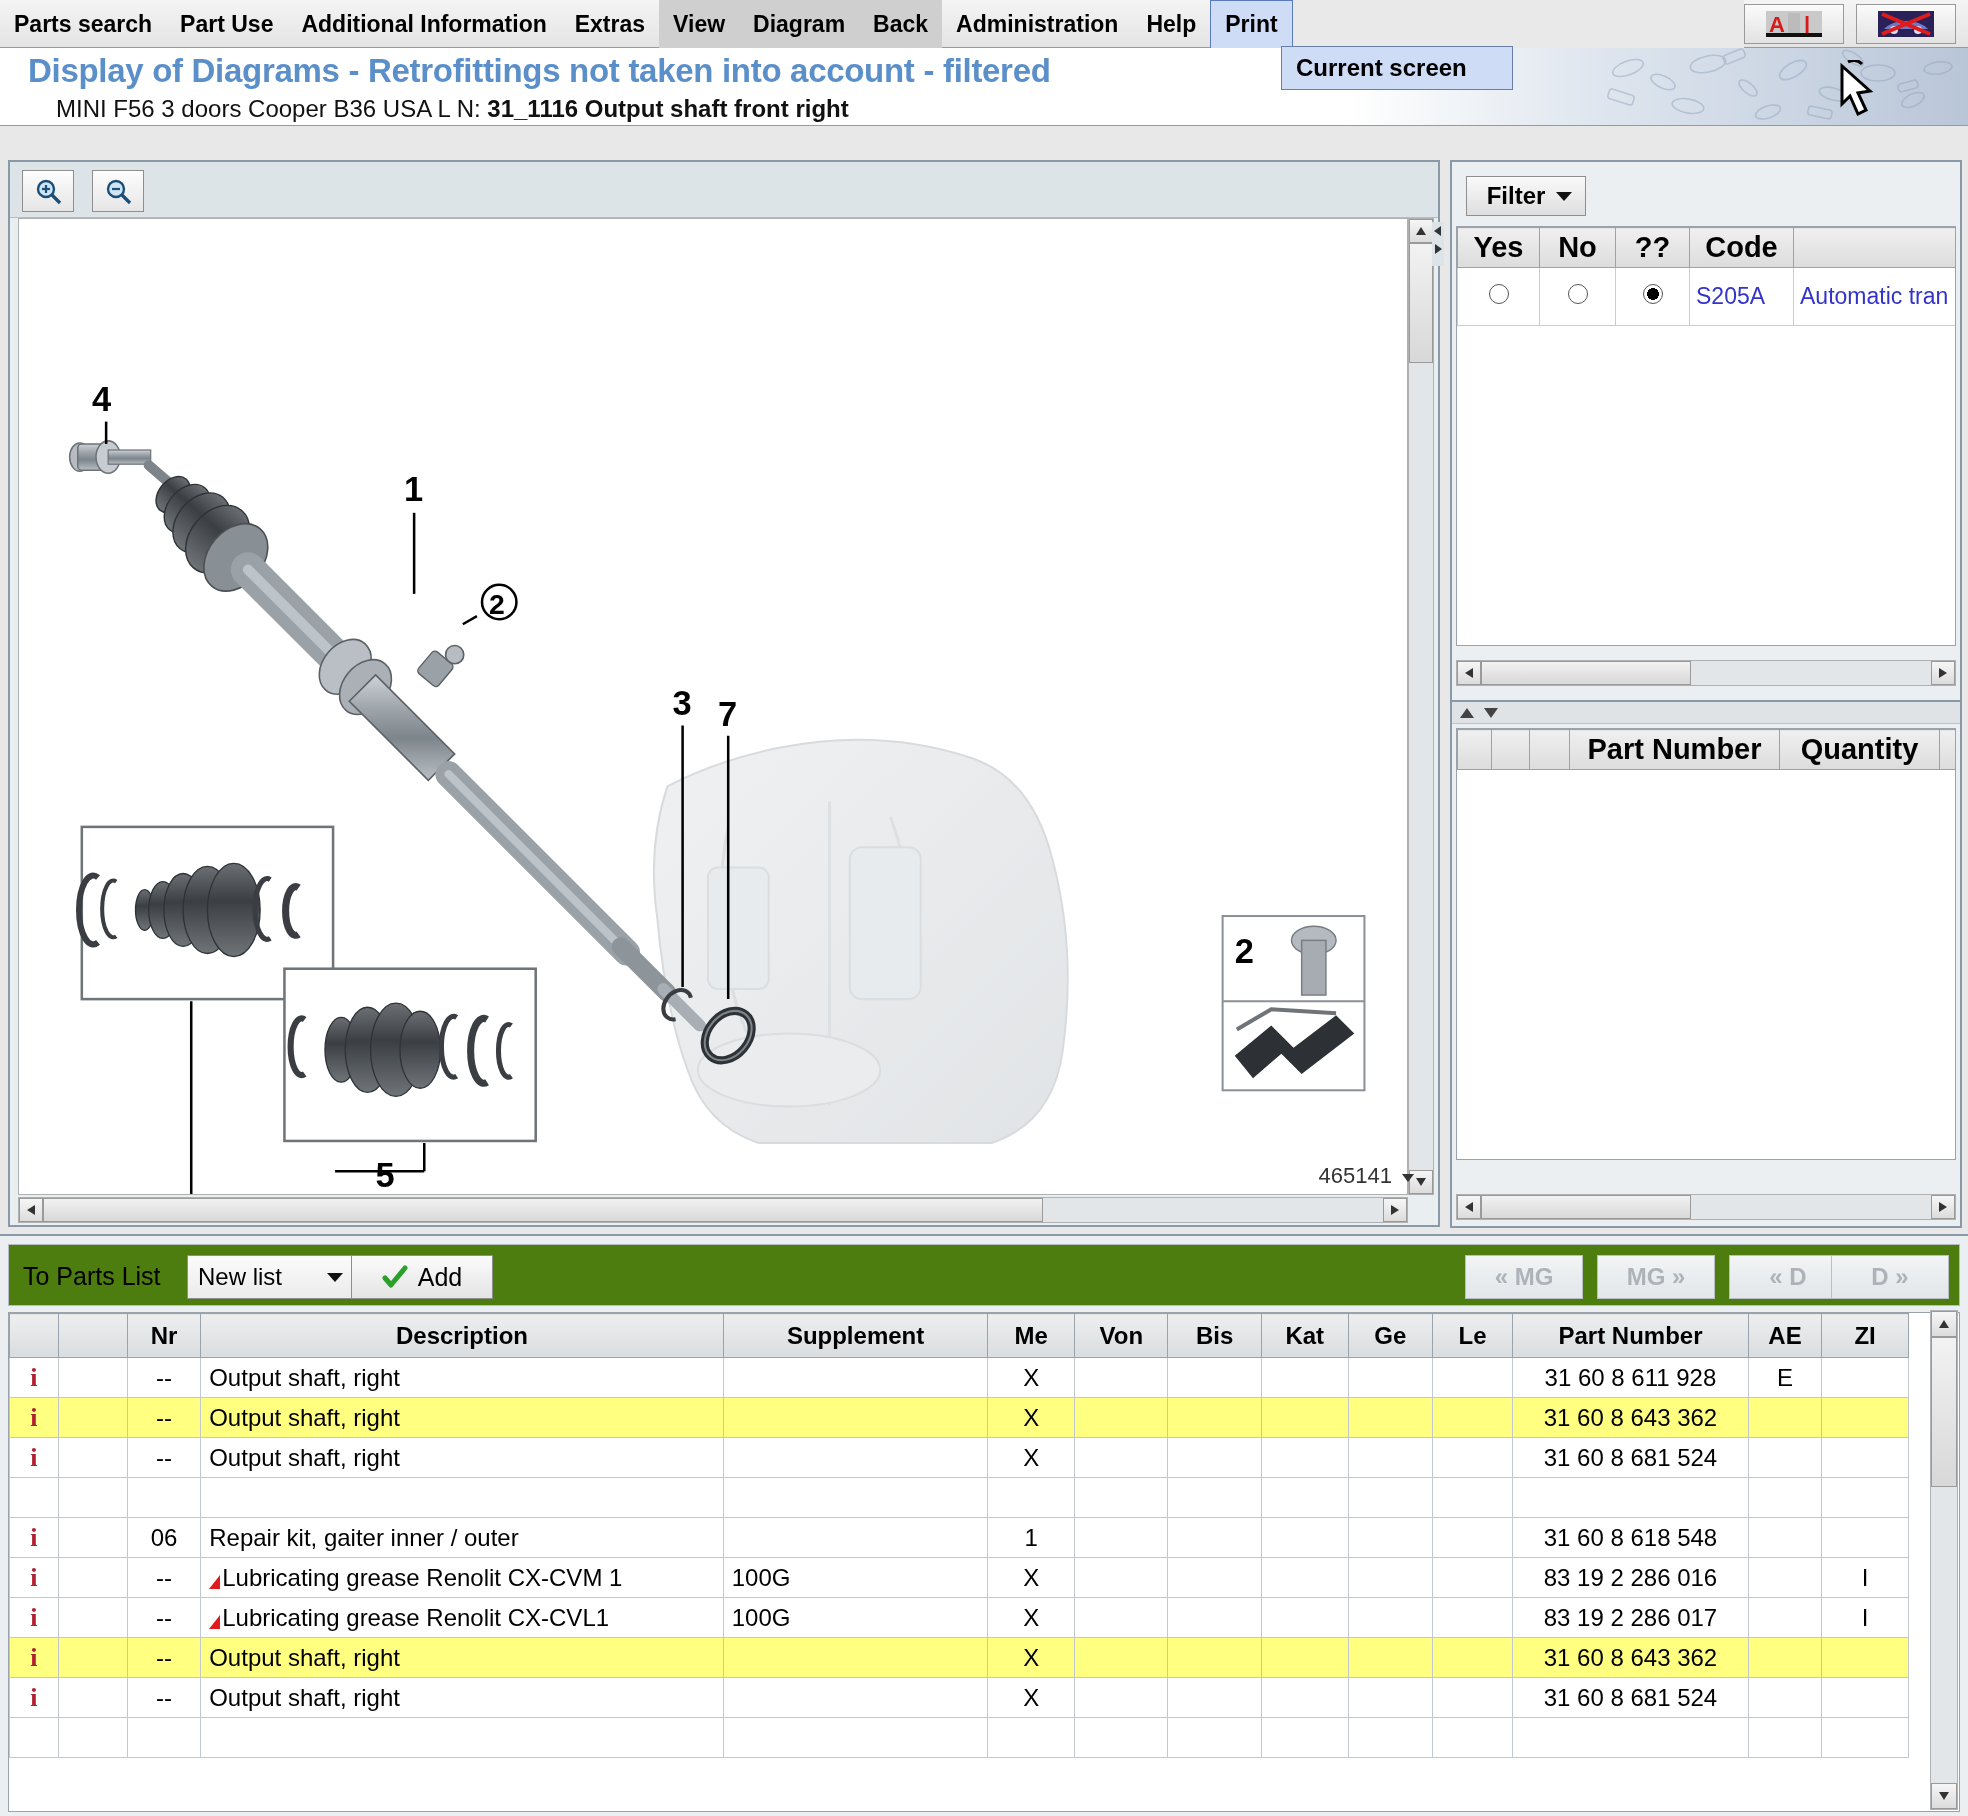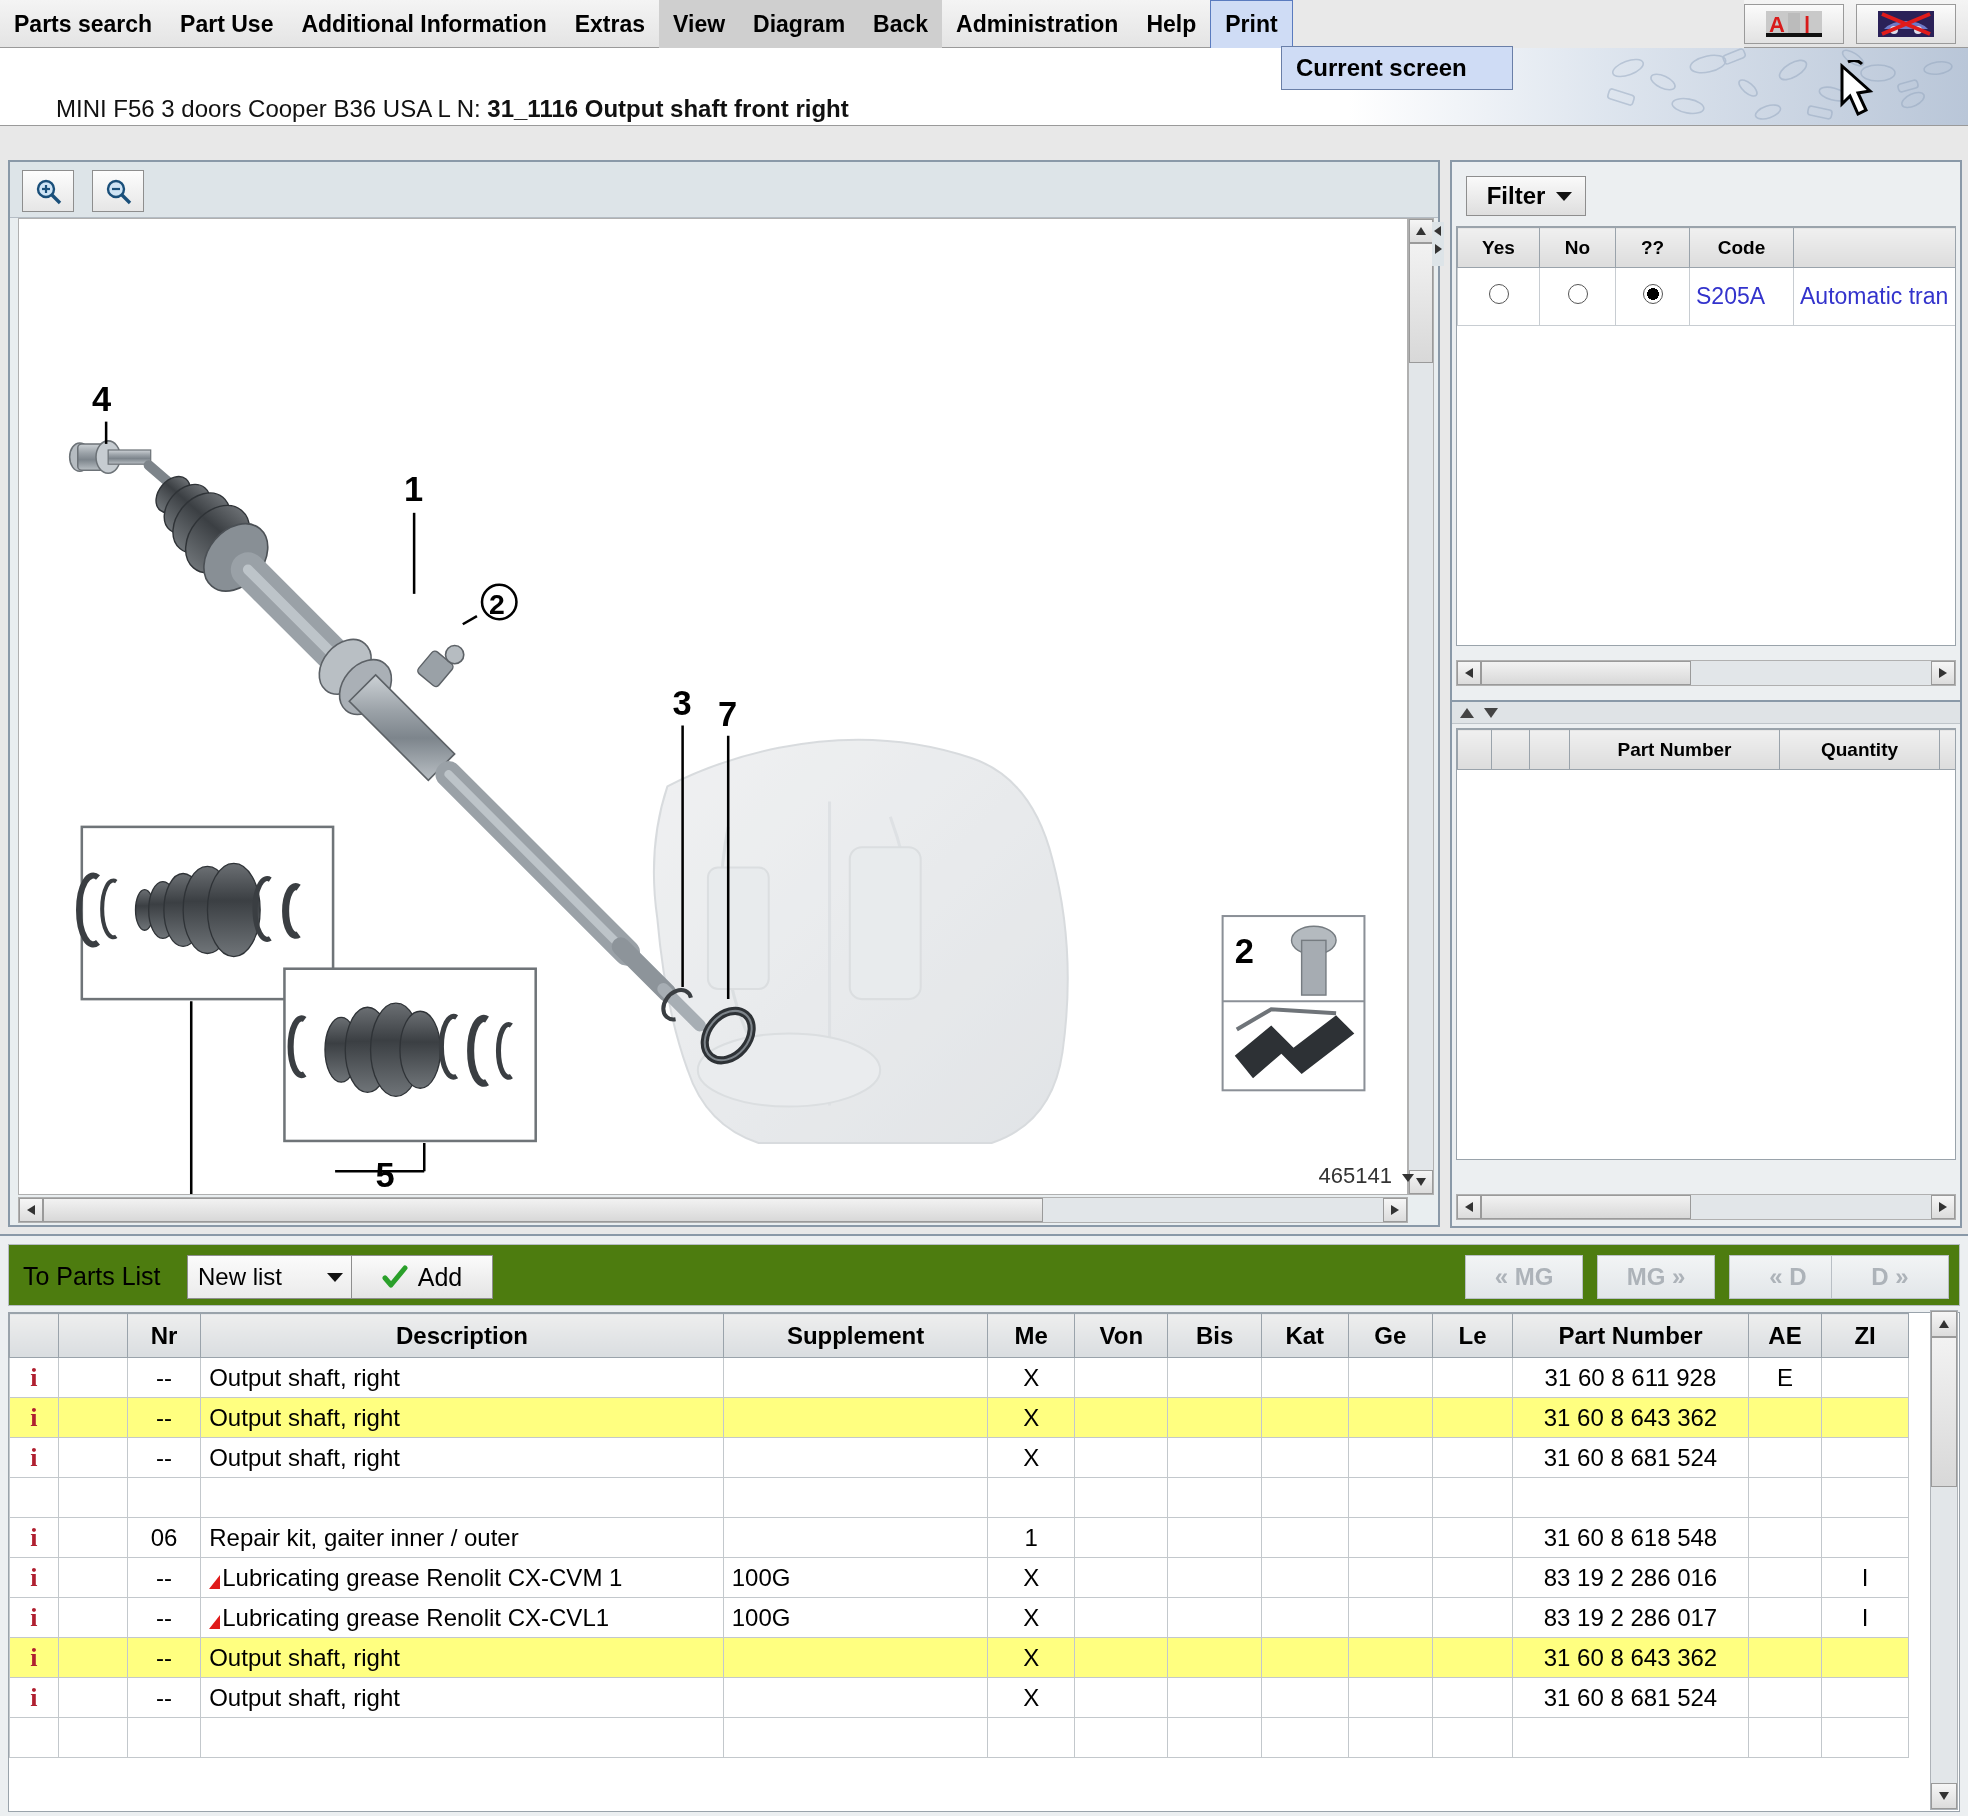--- a/index.html
+++ b/index.html
@@ -98,21 +98,21 @@
     background:linear-gradient(#fafafa,#dedede); border:1px solid #8e8e8e;
     font-weight:bold; font-size:24px; display:flex; align-items:center; justify-content:center; gap:10px;padding-left:8px;
   }
   #filter-table {
     position:absolute; left:4px; top:64px; right:4px; height:420px;
     background:#fff; border:1px solid #9aa3ab; overflow:hidden;
   }
   table.grid { border-collapse:collapse; width:100%; }
   table.grid th {
     background:linear-gradient(#f0f0f0,#dcdcdc);
-    border:1px solid #9aa3ab; font-size:19px; font-weight:bold; height:40px;
+    border:1px solid #9aa3ab; font-size:29px; font-weight:bold; height:40px;
   }
   table.grid td { border:1px solid #c8cdd2; font-size:23px; height:38px; padding:15px 6px; }
   .radio { width:20px;height:20px;border:1px solid #555; border-radius:50%; display:inline-block; background:#fff;}
   .radio.on { background:radial-gradient(#000 0 45%, #fff 46% 100%); }
   #filter-hscroll { position:absolute; left:4px; bottom:28px; right:4px; height:26px; background:#e2e6e9; border:1px solid #b0b0b0;}
   
   #partlist-panel {
     position:absolute; left:1450px; top:700px; width:512px; height:528px;
     background:#eceff1; border:2px solid #8a99a8;
   }
@@ -213,20 +213,21 @@
       <ellipse cx="120" cy="58" rx="16" ry="7" transform="rotate(10 120 58)"></ellipse>
       <ellipse cx="200" cy="64" rx="13" ry="6" transform="rotate(-18 200 64)"></ellipse>
       <ellipse cx="285" cy="10" rx="12" ry="5" transform="rotate(33 285 10)"></ellipse>
       <ellipse cx="370" cy="20" rx="14" ry="6" transform="rotate(-8 370 20)"></ellipse>
       <rect x="40" y="44" width="26" height="10" rx="3" transform="rotate(18 53 49)"></rect>
       <rect x="155" y="4" width="22" height="9" rx="3" transform="rotate(-22 166 8)"></rect>
       <rect x="240" y="60" width="24" height="9" rx="3" transform="rotate(12 252 64)"></rect>
       <rect x="330" y="34" width="20" height="8" rx="3" transform="rotate(-15 340 38)"></rect>
     </g>
   </svg>
+  <div id="title-main">Display of Diagrams - Retrofittings not taken into account - filtered</div>
   <div id="title-sub"><span>MINI F56 3 doors Cooper B36 USA  L N: </span><b>31_1116 Output shaft front right</b></div>
 </div>
 
 <div id="print-dropdown">Current screen</div>
 
 <svg id="cursor" width="62" height="76" viewBox="0 0 62 76">
   <path d="M14 6 L14 44 L22 36 L30 54 L38 50 L30 33 L42 31 Z" fill="#fff" stroke="#000" stroke-width="3"></path>
   <path d="M20 2 q8 -4 14 2" fill="none" stroke="#000" stroke-width="3"></path>
 </svg>
 

